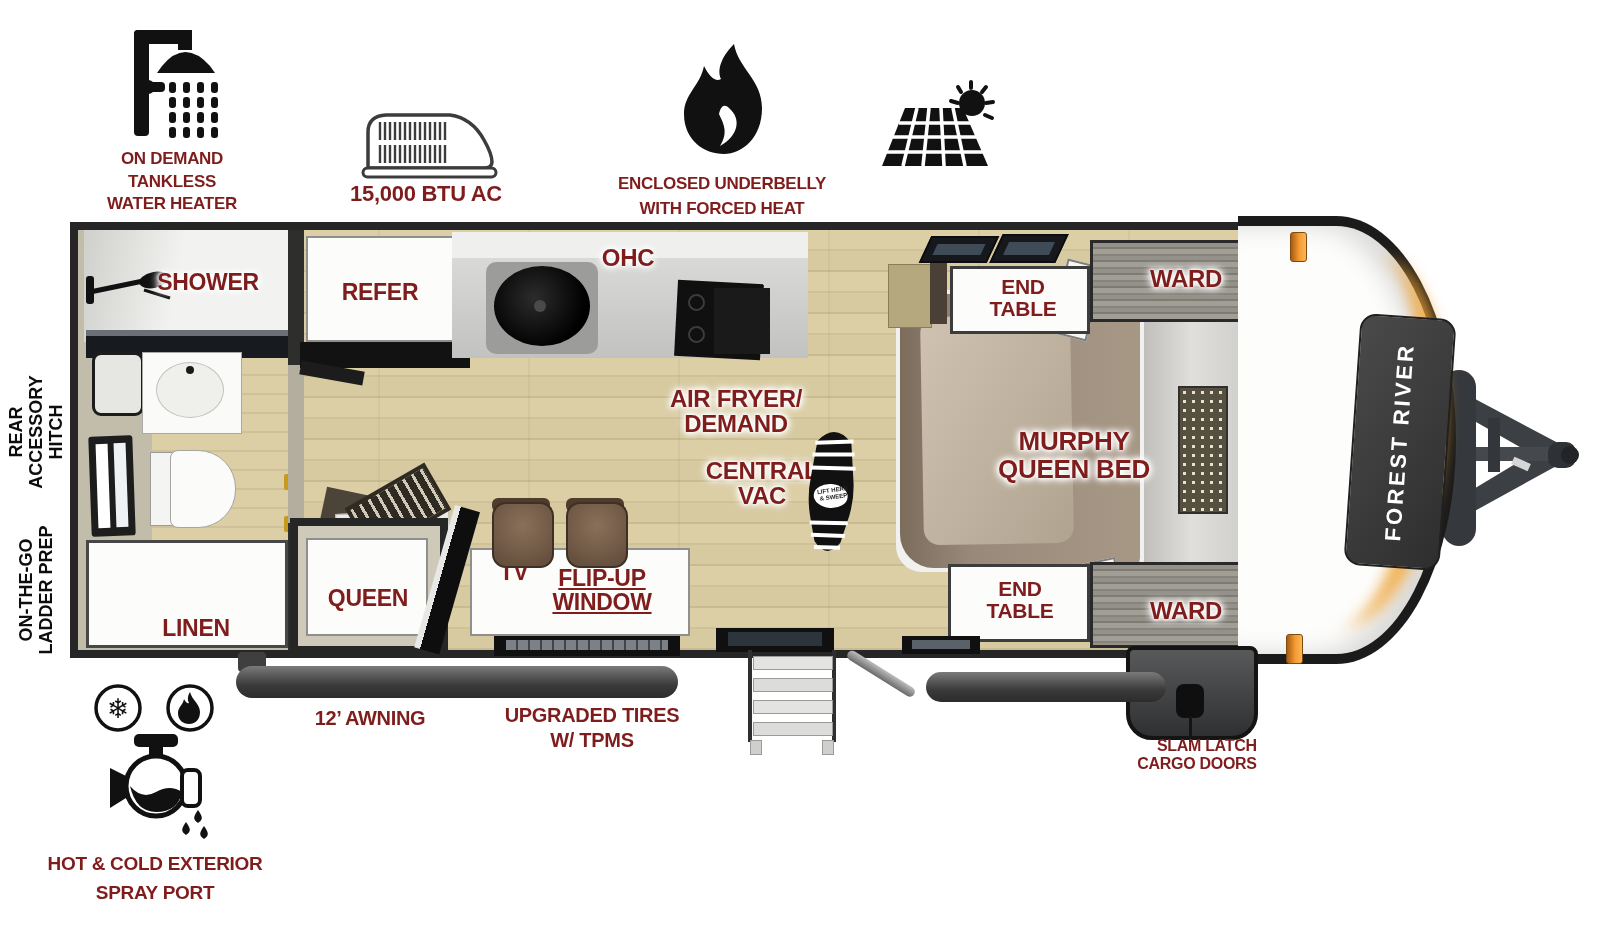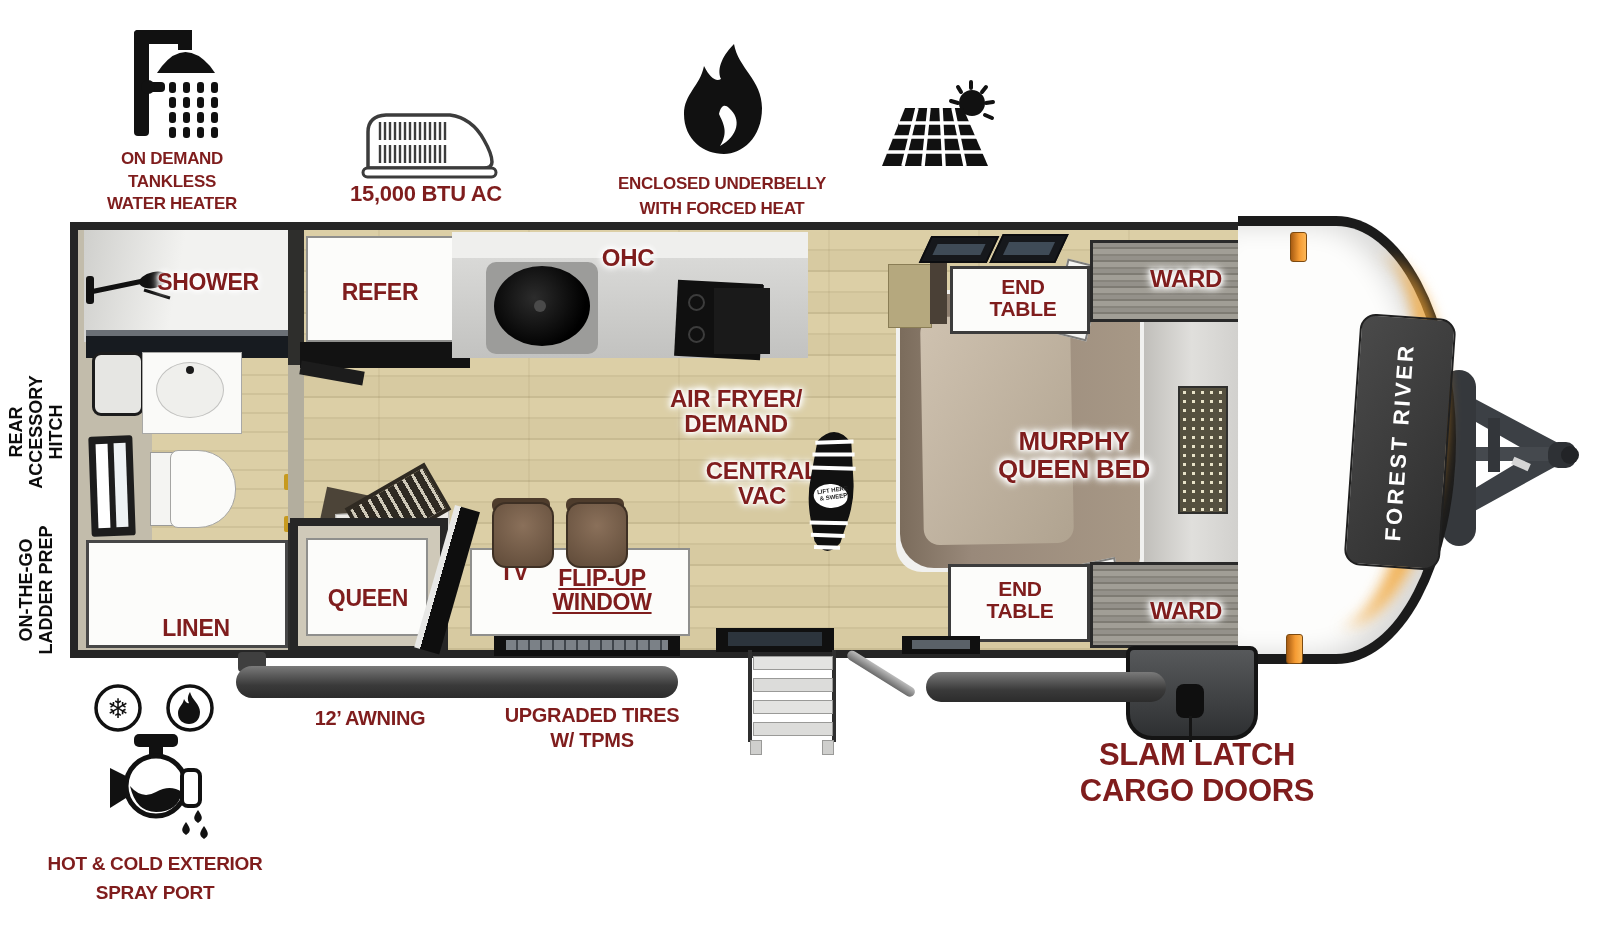--- a/index.html
+++ b/index.html
@@ -259,21 +259,21 @@
     <div class="abs" style="left:5px;top:28px;width:78px;height:12px;background:#dcdcda;border:1px solid #9a9a98;"></div>
     <div class="abs" style="left:5px;top:50px;width:78px;height:12px;background:#e3e3e1;border:1px solid #9a9a98;"></div>
     <div class="abs" style="left:5px;top:72px;width:78px;height:12px;background:#dcdcda;border:1px solid #9a9a98;"></div>
     <div class="abs" style="left:2px;top:90px;width:10px;height:13px;background:#cfcfcd;border:1px solid #9a9a98;"></div>
     <div class="abs" style="left:74px;top:90px;width:10px;height:13px;background:#cfcfcd;border:1px solid #9a9a98;"></div>
   </div>
 
   <div class="lbl" style="left:370px;top:700px;font-size:20px;margin-top:8px;">12’ AWNING</div>
   <div class="lbl" style="left:592px;top:703px;font-size:20px;line-height:1.25;">UPGRADED TIRES
 W/ TPMS</div>
-  <div class="lbl" style="left:1197px;top:737px;font-size:31px;line-height:1.15;">SLAM LATCH
+  <div class="lbl" style="left:1197px;top:737px;font-size:16px;line-height:1.15;text-align:right;">SLAM LATCH
 CARGO DOORS</div>
 
   <svg class="abs" style="left:86px;top:680px" width="140" height="160" viewBox="0 0 140 160">
     <circle cx="32" cy="28" r="22" fill="none" stroke="#111" stroke-width="3.5"></circle>
     <text x="32" y="38" font-size="27" text-anchor="middle" fill="#111" font-family="DejaVu Sans">❄</text>
     <circle cx="104" cy="28" r="22" fill="none" stroke="#111" stroke-width="3.5"></circle>
     <path fill="#111" d="M104 12 C106 20 114 24 114 32 C114 40 109 44 103 44 C97 44 92 40 92 33 C92 27 97 25 98 19 C100 23 102 24 103 23 C101 19 102 15 104 12 Z"></path>
     <rect x="48" y="54" width="44" height="13" rx="5" fill="#111"></rect>
     <rect x="63" y="64" width="14" height="18" fill="#111"></rect>
     <circle cx="70" cy="106" r="30" fill="#fff" stroke="#111" stroke-width="5"></circle>

